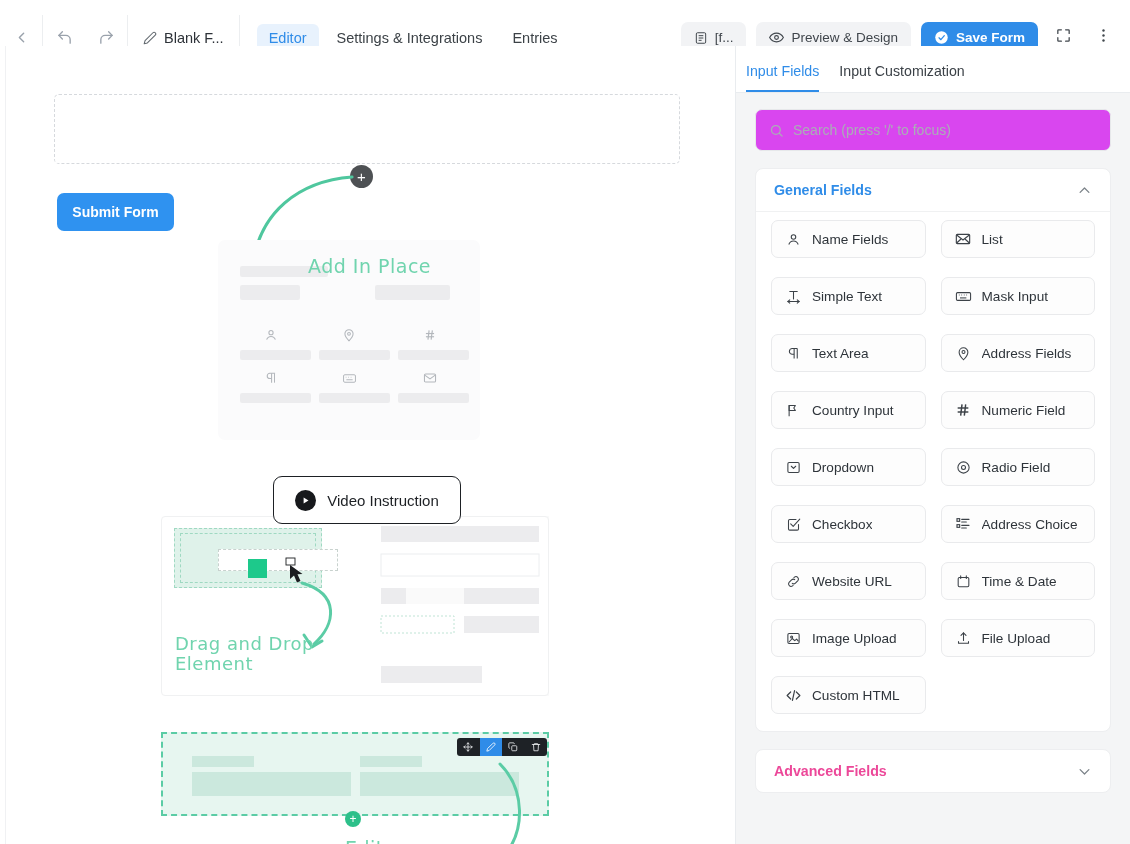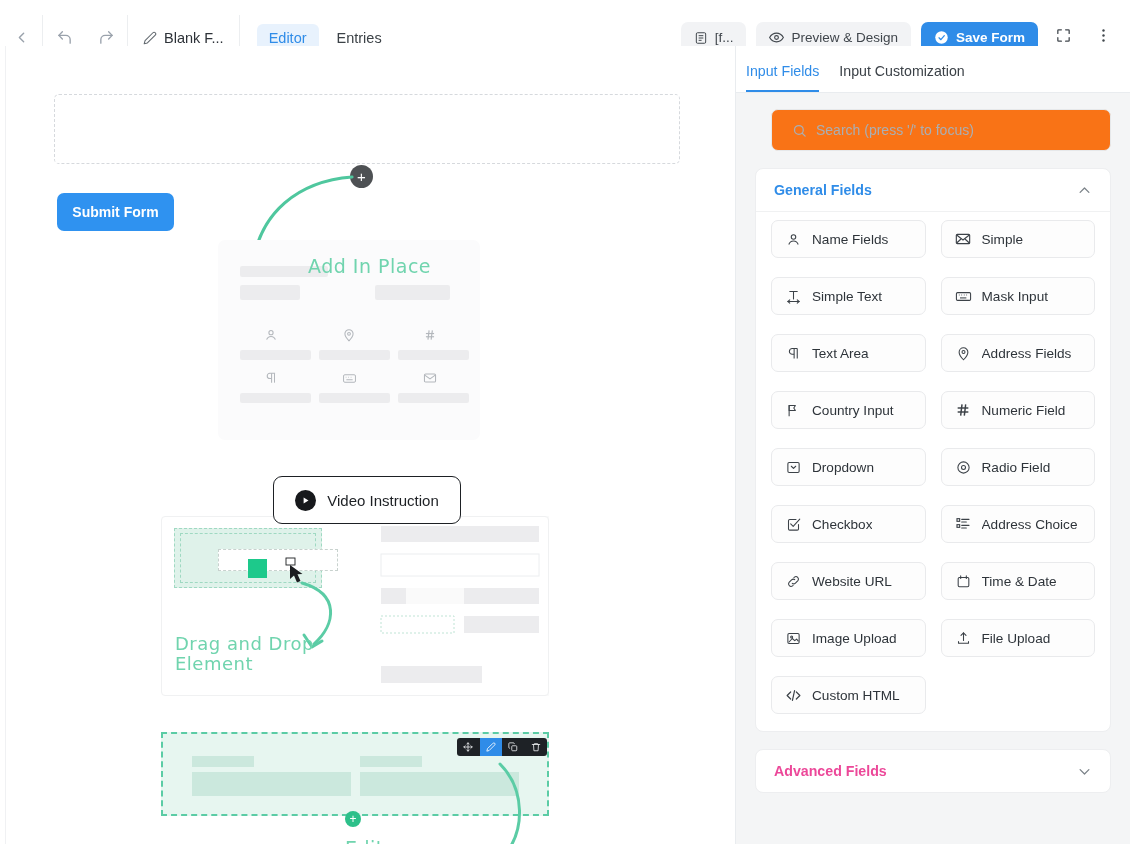--- a/index.html
+++ b/index.html
@@ -185,23 +185,23 @@
     padding: 0 10px; border-bottom: 1px solid #e9ecef;
   }
   .panel-tab {
     font-size: 14.2px; color: #3b4147; padding: 0 0 11px 0;
     cursor: pointer; border-bottom: 2.5px solid transparent; white-space: nowrap;
   }
   .panel-tab.active { color: #2f8ce8; border-bottom-color: #2f8ce8; margin-top: 6px; }
 
   .search-wrap { padding: 16px 19px 0 19px; }
   .search-box {
-    height: 42px; background: #f97316;
+    height: 42px; background: #d946ef;
     border: 1px solid #e6e8ea; border-radius: 7px;
-    display: flex; align-items: center; gap: 9px; padding: 0 20px; margin-left: 16px;
+    display: flex; align-items: center; gap: 9px; padding: 0 13px;
   }
   .search-box input {
     border: none; outline: none; background: transparent;
     font-size: 14px; color: #33393f; width: 100%;
     font-family: "Liberation Sans", sans-serif;
   }
   .search-box input::placeholder { color: #a9afb5; }
   .search-ico { color: #a9afb5; display: flex; flex-shrink: 0; }
 
   .section {
@@ -265,20 +265,21 @@
       <svg width="14" height="14" viewBox="0 0 24 24" fill="none" stroke="currentColor" stroke-width="1.8" stroke-linecap="round" stroke-linejoin="round">
           <path d="M17 3a2.8 2.8 0 0 1 4 4L7.5 20.5 2 22l1.5-5.5z"></path>
         </svg>
     </span>
     <span>Blank F...</span>
   </div>
   <div class="tb-divider"></div>
 
   <div class="main-tabs">
     <div class="main-tab active">Editor</div>
+    <div class="main-tab">Settings &amp; Integrations</div>
     <div class="main-tab">Entries</div>
   </div>
 
   <div class="topbar-right">
     <button class="pill-btn">
       <span>
         <svg width="14" height="14" viewBox="0 0 24 24" fill="none" stroke="currentColor" stroke-width="1.7">
             <rect x="4" y="3" width="16" height="18" rx="2"></rect>
             <line x1="8" y1="8" x2="16" y2="8"></line>
             <line x1="8" y1="12" x2="16" y2="12"></line>
@@ -526,21 +527,21 @@
       </div>
       <div class="field-card">
         <span class="fc-ico">
             <svg width="16" height="16" viewBox="0 0 24 24" fill="none" stroke="currentColor" stroke-width="1.7">
               <rect x="2" y="5" width="20" height="14" rx="1.5"></rect>
               <polyline points="2.5 6 12 13.5 21.5 6"></polyline>
               <line x1="2.5" y1="18" x2="9" y2="12"></line>
               <line x1="21.5" y1="18" x2="15" y2="12"></line>
             </svg>
           </span>
-        <span class="fc-lbl">Simple</span>
+        <span class="fc-lbl">List</span>
       </div>
 
       <div class="field-card">
         <span class="fc-ico">
             <svg width="15" height="15" viewBox="0 0 24 24" fill="none" stroke="currentColor" stroke-width="1.7" stroke-linecap="round">
               <line x1="6" y1="4" x2="18" y2="4"></line>
               <line x1="12" y1="4" x2="12" y2="16"></line>
               <line x1="3" y1="20" x2="21" y2="20"></line>
               <polyline points="6 17.5 3 20 6 22.5"></polyline>
               <polyline points="18 17.5 21 20 18 22.5"></polyline>

